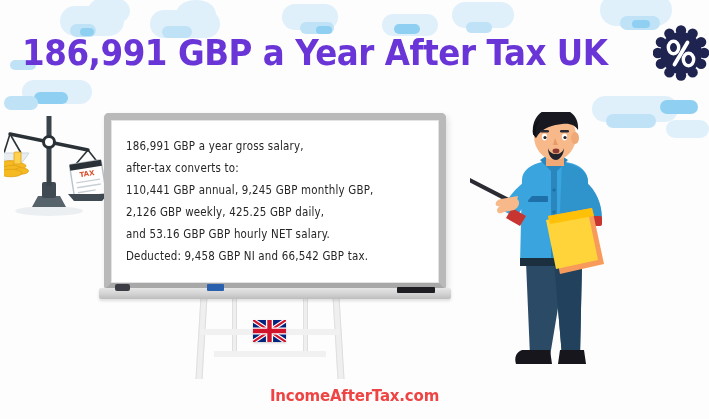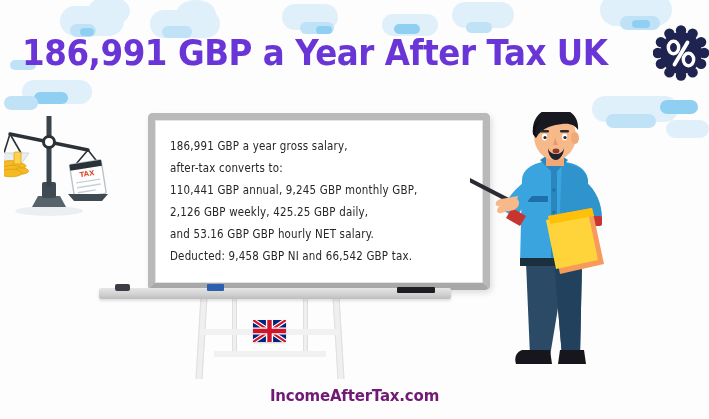--- a/index.html
+++ b/index.html
@@ -69,21 +69,20 @@
   #whiteboard {
     position: absolute;
     left: 104px; top: 113px;
     width: 342px; height: 177px;
     background: #ffffff;
     border: 7px solid #b9b9b9;
     border-bottom-color: #a8a8a8;
     border-radius: 5px;
     box-shadow: 2px 3px 6px rgba(0,0,0,0.13);
     z-index: 14;
-    margin-left: 44px;
   }
   #board-inner {
     position: absolute;
     inset: 0;
     background: #fff;
     border: 1px solid #e3e3e3;
     padding: 14px 12px 8px 14px;
   }
   .board-line {
     font-family: "DejaVu Sans", sans-serif;
@@ -159,21 +158,21 @@
 
   
   #footer-brand {
     position: absolute;
     left: 0; bottom: 14px;
     width: 709px;
     text-align: center;
     font-family: "DejaVu Sans", sans-serif;
     font-weight: bold;
     font-size: 15px;
-    color: #701a75;
+    color: #ef4444;
     letter-spacing: -0.2px;
     z-index: 30;
   }
 </style>
 </head>
 <body>
 
 <div id="page">
 
   <div>

